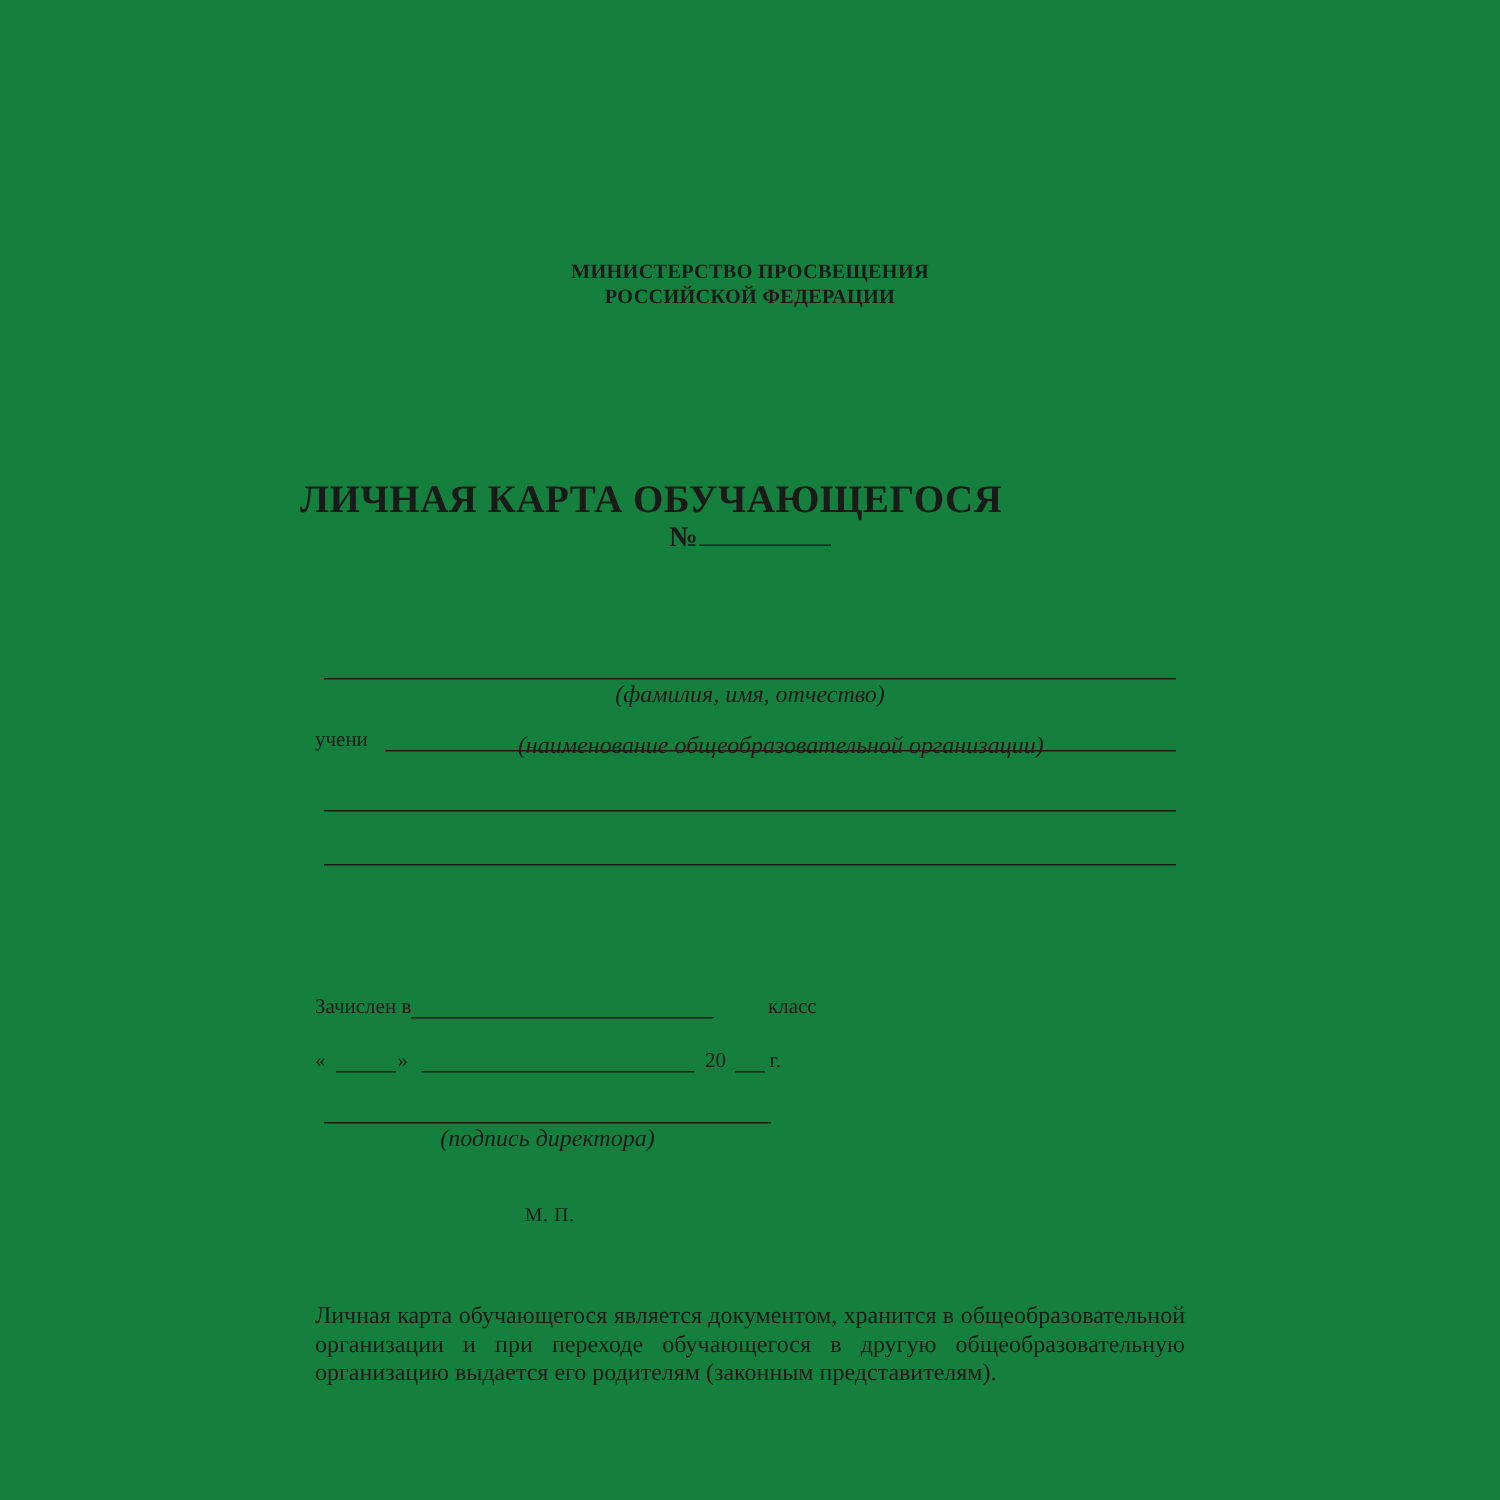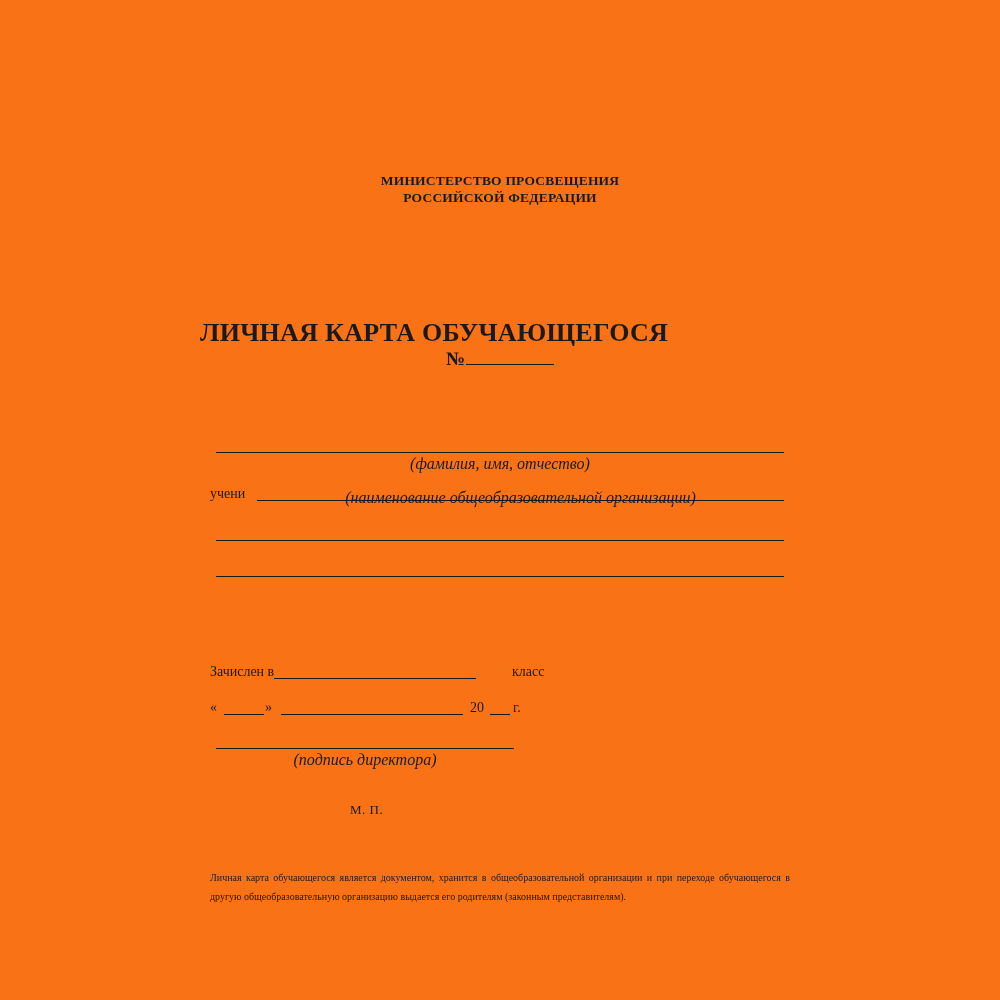--- a/index.html
+++ b/index.html
@@ -13,21 +13,21 @@
     font-family: "Liberation Serif", "DejaVu Serif", serif;
     color: #1a1a1a;
     position: relative;
     overflow: hidden;
   }
   .page {
     position: absolute;
     left: 0; top: 0;
     width: 1000px;
     height: 1000px;
-    background: #f97316;
+    background: #15803d;
   }
 
   
   .ministry {
     position: absolute;
     left: 200px;
     top: 172px;
     width: 600px;
     text-align: center;
     font-weight: bold;
@@ -125,21 +125,21 @@
     font-size: 13px;
     letter-spacing: 0.5px;
   }
 
   
   .footnote {
     position: absolute;
     left: 210px;
     top: 868px;
     width: 580px;
-    font-size: 10px;
+    font-size: 16px;
     line-height: 19px;
     text-align: justify;
   }
 </style>
 </head>
 <body>
 
 <div class="page">
 
   <div class="ministry">

